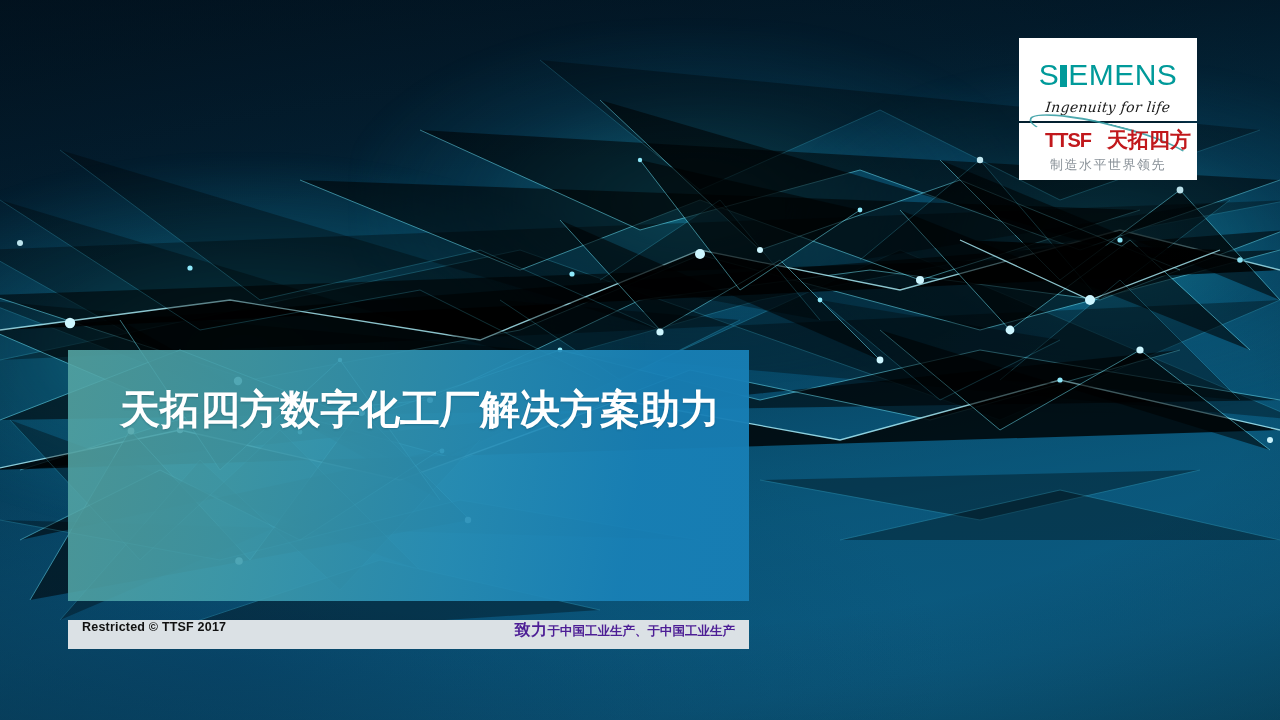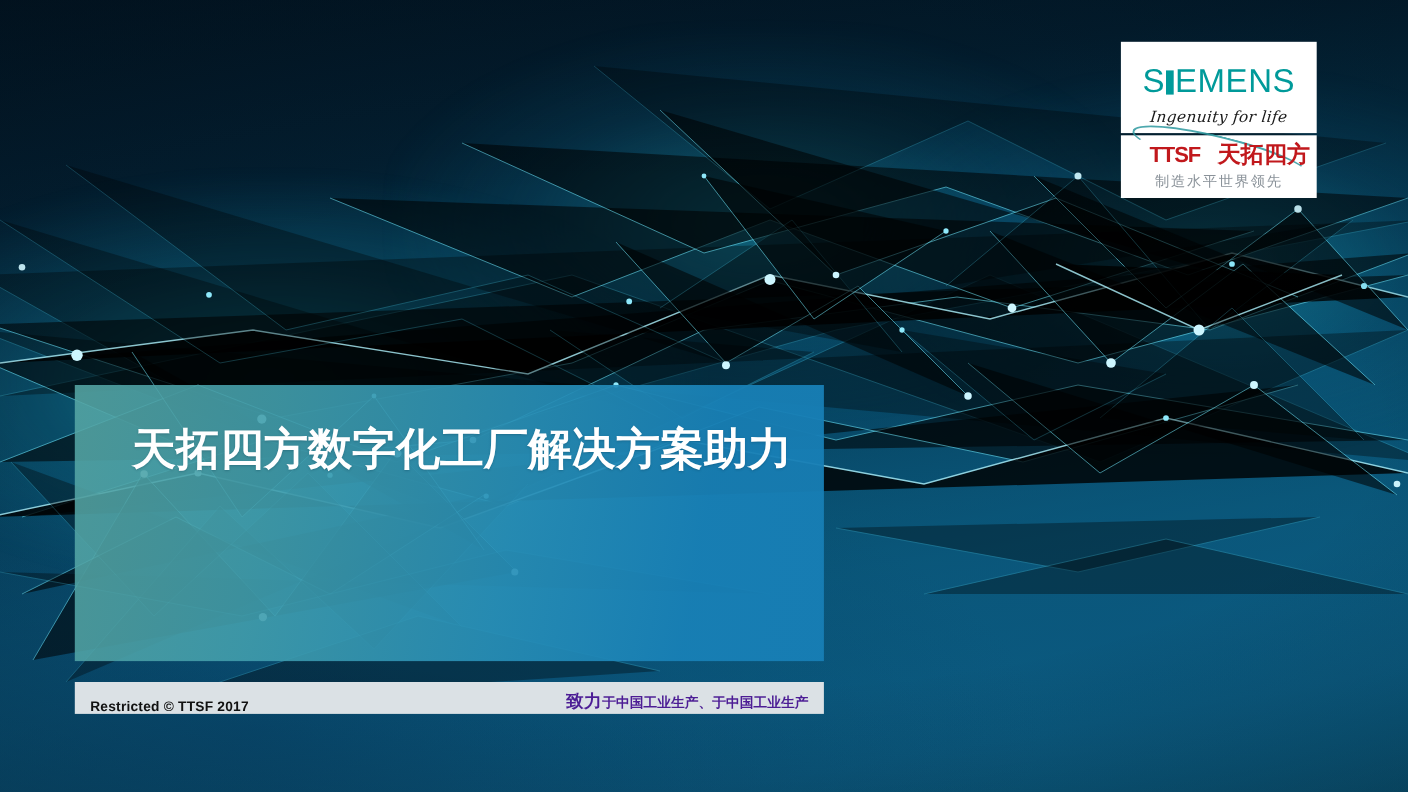--- a/index.html
+++ b/index.html
@@ -194,21 +194,21 @@
 
   
   .footer-bar {
     position: absolute;
     left: 68px;
     top: 620px;
     width: 681px;
     height: 29px;
     background: #dbe1e5;
     display: flex;
-    align-items: flex-end;
+    align-items: flex-start;
     justify-content: space-between;
     padding: 0 14px;
     box-sizing: border-box;
   }
   .footer-left {
     color: #111111;
     font-size: 12.5px;
     font-weight: 700;
     letter-spacing: 0.2px;
   }

